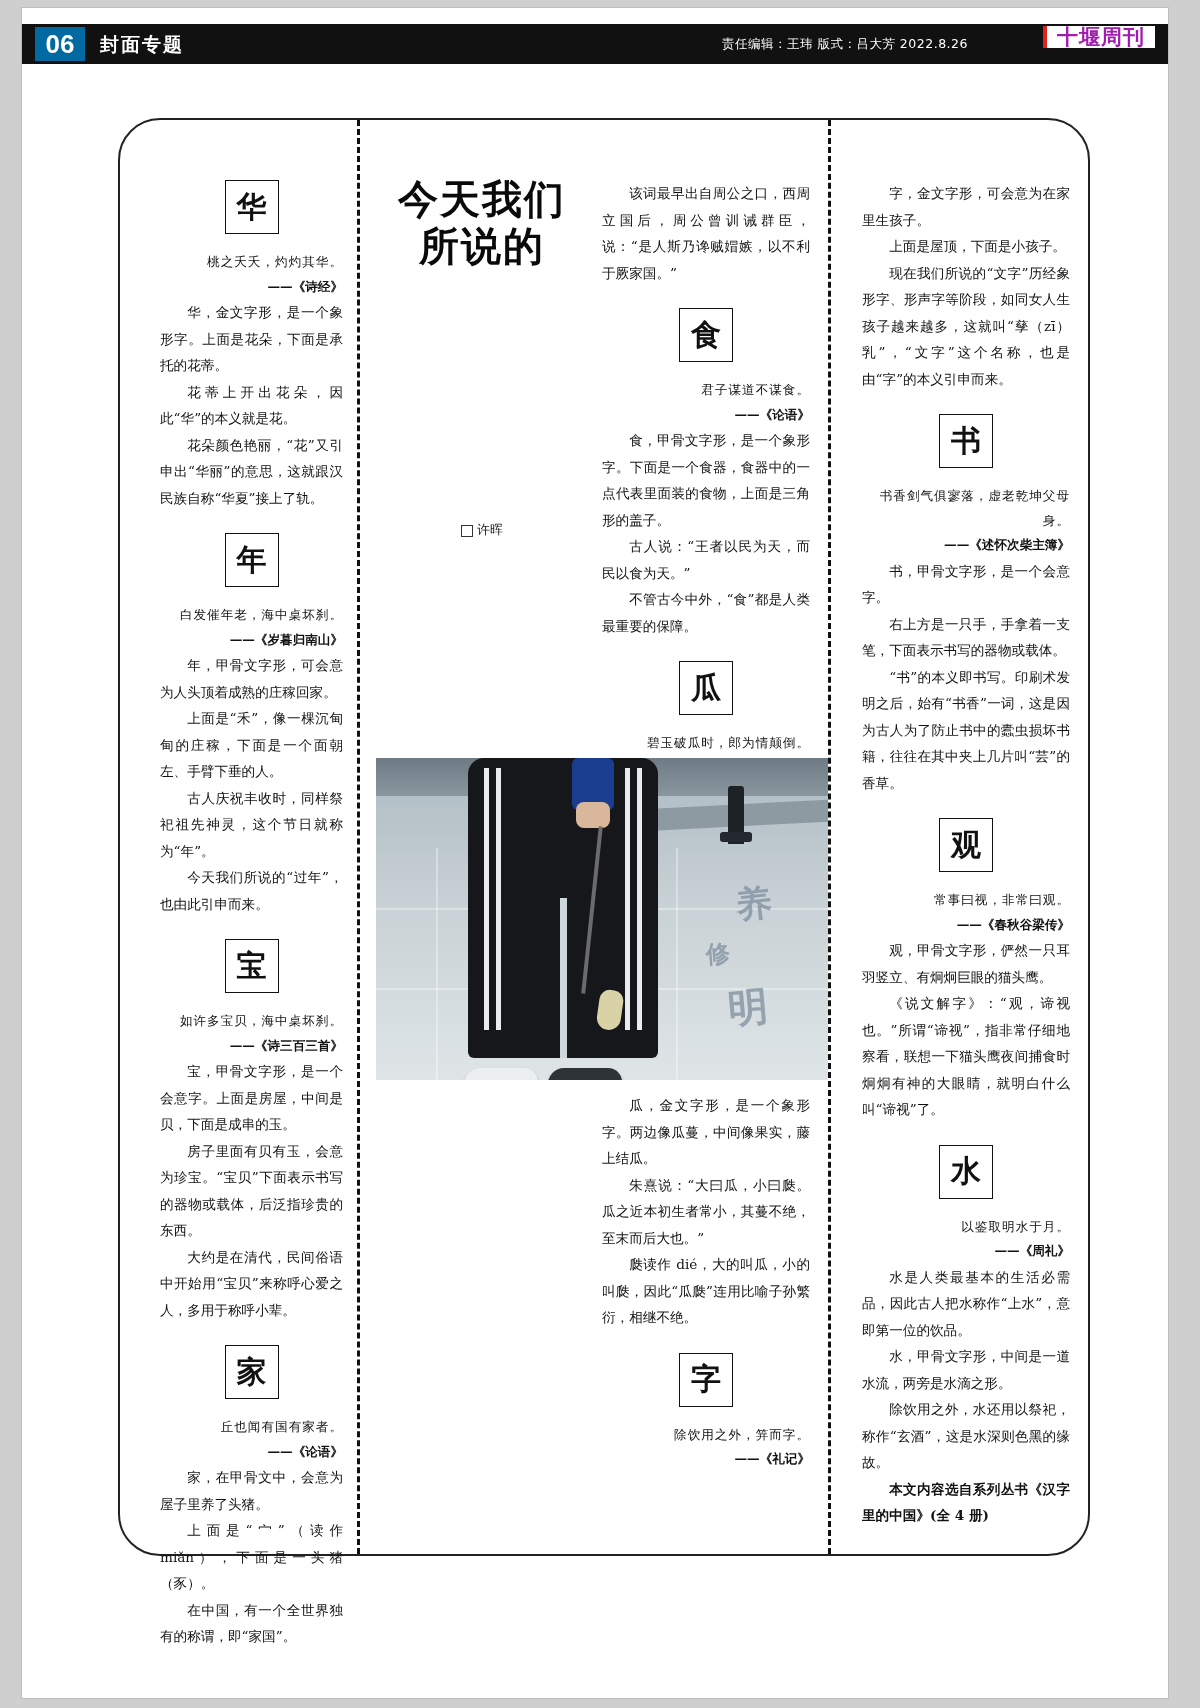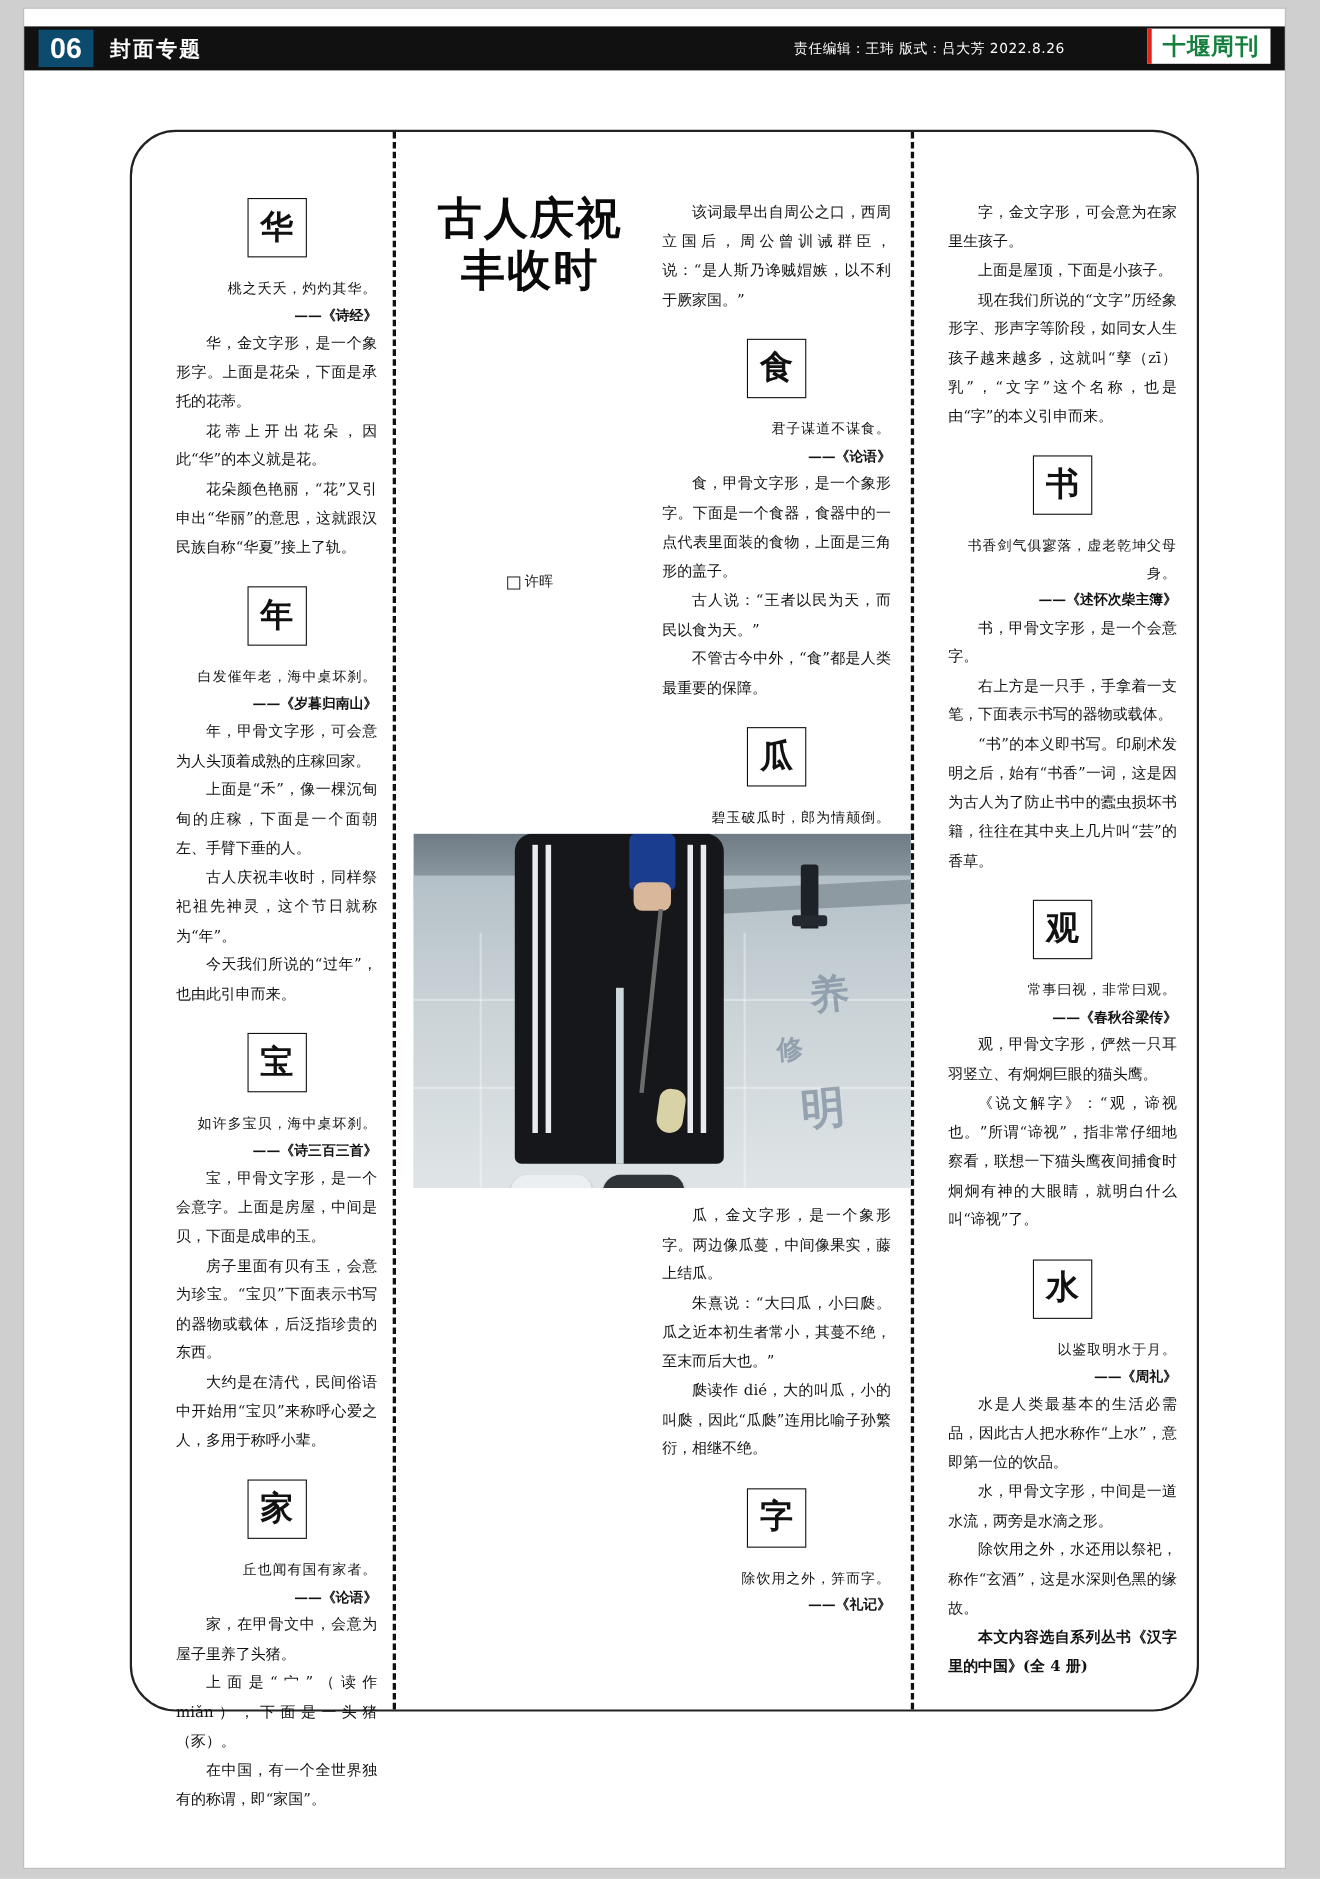--- a/index.html
+++ b/index.html
@@ -23,42 +23,42 @@
   
   .header {
     position:absolute; left:22px; top:24px; width:1146px; height:46px;
   }
   .hdr-black {
     position:absolute; left:0; top:0; width:1146px; height:40px;
     background:#111111;
   }
   .hdr-num {
     position:absolute; left:13px; top:3px; width:50px; height:34px;
-    background:#0c4a6e; color:#ffffff;
+    background:#0369a1; color:#ffffff;
     font-family:"Liberation Sans", sans-serif;
     font-size:26px; font-weight:bold;
     display:flex; align-items:center; justify-content:center;
     letter-spacing:0;
   }
   .hdr-title {
     position:absolute; left:78px; top:8px;
     color:#ffffff; font-size:19px; font-weight:bold;
     font-family:"DejaVu Sans", sans-serif;
     letter-spacing:2px;
   }
   .hdr-meta {
     position:absolute; right:200px; top:12px;
     color:#ffffff; font-size:12.5px;
     font-family:"DejaVu Sans", sans-serif;
     letter-spacing:0.5px;
     white-space:nowrap;
   }
   .hdr-brand {
-    position:absolute; right:13px; top:2px; height:32px;
-    background:#ffffff; color:#15803d;
+    position:absolute; right:13px; top:2px; height:22px;
+    background:#ffffff; color:#a21caf;
     font-family:"DejaVu Serif", serif;
     font-size:21px; font-weight:bold;
     display:flex; align-items:center; padding:0 10px;
     letter-spacing:1px;
     border-left:4px solid #e2231a;
   }
   
   .frame {
     position:absolute; left:118px; top:118px; width:972px; height:1438px;
     border:2px solid #222222;
@@ -211,21 +211,21 @@
     <div class="hdr-title">封面专题</div>
     <div class="hdr-meta">责任编辑：王玮   版式：吕大芳   2022.8.26</div>
     <div class="hdr-brand">十堰周刊</div>
   </div>
 
   <div class="frame"></div>
   <div class="dashcol dash1"></div>
   <div class="dashcol dash2"></div>
 
   <div class="bigtitle">
-    <div class="t">古人庆祝丰收时</div>
+    <div class="t">今天我们所说的</div>
   </div>
   <div class="byline">
     <span class="box"></span><span>许晖</span>
   </div>
 
   <div class="col colA">
 
     <div class="glyph-wrap sec-first">
       <span class="glyph">华</span>
     </div>

